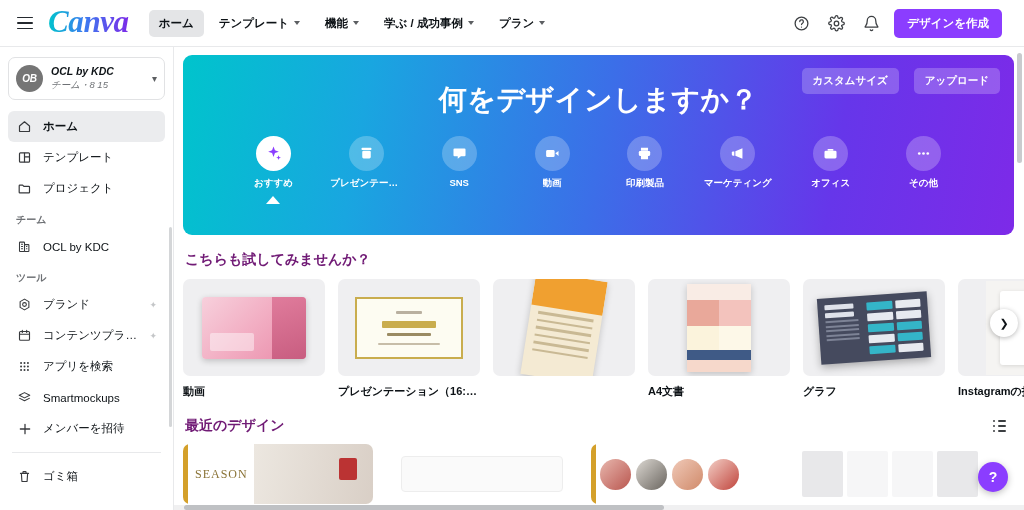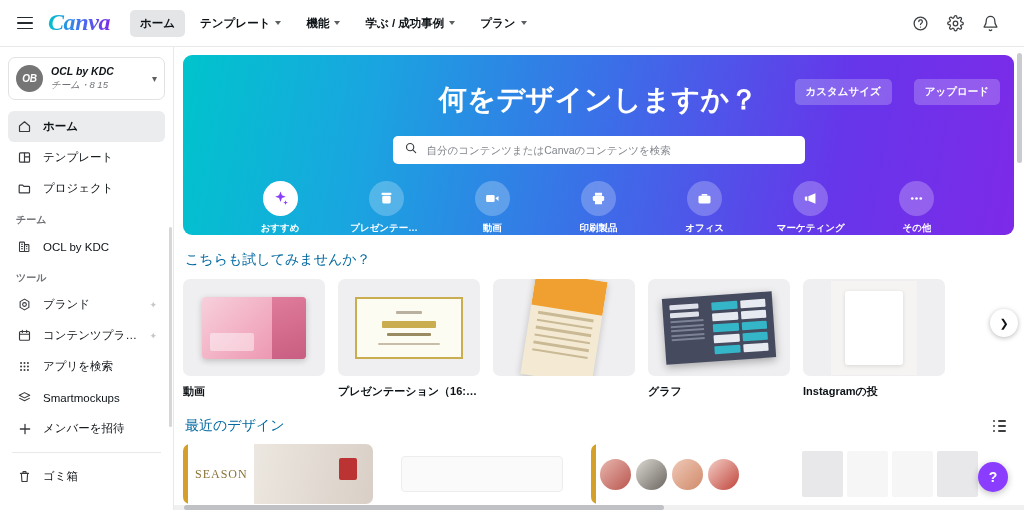--- a/index.html
+++ b/index.html
@@ -19,21 +19,21 @@
     border-bottom: 1px solid #e8e9eb;
     padding: 0 12px 0 14px;
     background: #fff;
     position: relative; z-index: 40;
   }
   .hamburger { width: 22px; height: 22px; display: flex; flex-direction: column;
     justify-content: center; gap: 4px; cursor: pointer; margin-right: 12px; }
   .hamburger i { display: block; height: 1.6px; width: 16px; background: #24292e; border-radius: 2px; margin: 0 auto; }
   .logo {
     font-family: "Liberation Serif", "DejaVu Serif", serif;
-    font-style: italic; font-size: 24px; font-weight: 700;
+    font-style: italic; font-size: 31px; font-weight: 700;
     background: linear-gradient(92deg, #00c4cc 0%, #3b7bf0 45%, #7d2ae8 100%);
     -webkit-background-clip: text; background-clip: text;
     color: transparent; -webkit-text-fill-color: transparent;
     letter-spacing: -0.4px; margin-right: 20px; line-height: 1; padding-bottom: 3px;
   }
   .navitems { display: flex; align-items: center; gap: 5px; }
   .navitem {
     font-size: 11.5px; font-weight: 700; color: #0d1216;
     padding: 6px 10px; border-radius: 5px; cursor: pointer;
     display: flex; align-items: center; gap: 5px; white-space: nowrap;
@@ -94,21 +94,21 @@
   .main { flex: 1; height: 463px; overflow: hidden; position: relative; background: #fff; }
   .maininner { padding: 8px 10px 0 9px; }
 
   
   .hero {
     height: 180px; border-radius: 9px; position: relative; overflow: hidden;
     background: linear-gradient(100deg, #00c4cc 0%, #19a6e0 22%, #3b6fe8 50%, #6636ea 78%, #7d2ae8 100%);
     padding-top: 26px;
   }
   .herotitle { text-align: center; color: #fff; font-size: 28px; font-weight: 700; letter-spacing: 0.5px; }
-  .herobtns { position: absolute; top: 24px; right: 14px; display: flex; gap: 22px; }
+  .herobtns { position: absolute; top: 13px; right: 14px; display: flex; gap: 15px; }
   .herobtn {
     background: rgba(255,255,255,0.22); color: #fff; border: none; border-radius: 5px;
     font-size: 10.5px; font-weight: 700; padding: 6px 11px; cursor: pointer; font-family: inherit;
     white-space: nowrap;
   }
   .searchwrap { display: flex; justify-content: center; margin-top: 17px; }
   .searchbox {
     width: 412px; height: 28px; background: #fff; border-radius: 5px;
     display: flex; align-items: center; padding: 0 11px; gap: 9px; cursor: text;
   }
@@ -127,21 +127,21 @@
   .cat.active .catcircle { background: #fff; color: #8b3dff; }
   .catlabel { font-size: 9.5px; color: #fff; font-weight: 700; max-width: 72px;
     overflow: hidden; text-overflow: ellipsis; white-space: nowrap; text-align: center; }
   .cat.active::after {
     content: ""; position: absolute; bottom: -14px; left: 50%; transform: translateX(-50%);
     width: 0; height: 0; border-left: 7px solid transparent; border-right: 7px solid transparent;
     border-bottom: 8px solid #fff;
   }
 
   
-  .sectitle { font-size: 14px; font-weight: 400; color: #0369a1; margin: 16px 0 10px 2px; }
+  .sectitle { font-size: 14px; font-weight: 700; color: #701a75; margin: 16px 0 10px 2px; }
   .sechead { display: flex; align-items: center; margin: 18px 0 9px 2px; }
   .sechead .sectitle { margin: 0; }
   .listicon { margin-left: auto; margin-right: 8px; display: flex; flex-direction: column;
     gap: 2.5px; cursor: pointer; }
   .listicon i { display: flex; align-items: center; gap: 3px; }
   .listicon i::before { content: ""; width: 2.5px; height: 2.5px; background: #3c3f42; border-radius: 50%; }
   .listicon i::after { content: ""; width: 8px; height: 1.8px; background: #3c3f42; border-radius: 1px; }
 
   .cardrow { display: flex; gap: 13px; position: relative; }
   .card { width: 142px; cursor: pointer; flex-shrink: 0; }
@@ -274,20 +274,21 @@
           <circle cx="12" cy="12" r="3.2"></circle>
           <path d="M19.4 14.5a1.6 1.6 0 00.3 1.8l.1.1a2 2 0 11-2.8 2.8l-.1-.1a1.6 1.6 0 00-1.8-.3 1.6 1.6 0 00-1 1.5v.2a2 2 0 11-4 0v-.1a1.6 1.6 0 00-1-1.5 1.6 1.6 0 00-1.8.3l-.1.1a2 2 0 11-2.8-2.8l.1-.1a1.6 1.6 0 00.3-1.8 1.6 1.6 0 00-1.5-1H3a2 2 0 110-4h.1a1.6 1.6 0 001.5-1 1.6 1.6 0 00-.3-1.8l-.1-.1a2 2 0 112.8-2.8l.1.1a1.6 1.6 0 001.8.3h.1a1.6 1.6 0 001-1.5V3a2 2 0 114 0v.1a1.6 1.6 0 001 1.5 1.6 1.6 0 001.8-.3l.1-.1a2 2 0 112.8 2.8l-.1.1a1.6 1.6 0 00-.3 1.8v.1a1.6 1.6 0 001.5 1h.2a2 2 0 110 4h-.1a1.6 1.6 0 00-1.5 1z"></path>
         </svg>
       </div>
       <div class="iconbtn">
         <svg width="17" height="17" viewBox="0 0 24 24" fill="none" stroke="currentColor" stroke-width="1.8">
           <path d="M18 8a6 6 0 10-12 0c0 7-3 7-3 9h18c0-2-3-2-3-9z" stroke-linejoin="round"></path>
           <path d="M10.3 21a2 2 0 003.4 0" stroke-linecap="round"></path>
         </svg>
       </div>
+      <button class="cta">デザインを作成</button>
     </div>
   </div>
 
   <div class="body">
 
     <div class="sidebar">
 
       <div class="teamcard">
         <div class="avatar">OB</div>
         <div class="teamtext">
@@ -409,50 +410,47 @@
 
     <div class="main">
       <div class="maininner">
 
         <div class="hero">
           <div class="herotitle">何をデザインしますか？</div>
           <div class="herobtns">
             <button class="herobtn">カスタムサイズ</button>
             <button class="herobtn">アップロード</button>
           </div>
-          <div class="searchwrap">
-            <div class="searchbox">
-              <span>
-                <svg width="14" height="14" viewBox="0 0 24 24" fill="none" stroke="#3c3f42" stroke-width="2">
-                  <circle cx="10.5" cy="10.5" r="6.2"></circle>
-                    <path d="M15.2 15.2L20 20" stroke-linecap="round"></path>
-                </svg>
-              </span>
-              <input class="sinput" type="text" placeholder="自分のコンテンツまたはCanvaのコンテンツを検索" style="">
-            </div>
-          </div>
 
           <div class="cats">
             <div class="cat active">
               <div class="catcircle">
                 <svg width="19" height="19" viewBox="0 0 24 24" fill="currentColor">
                   <path d="M12 3l1.8 4.9L18.7 9.7l-4.9 1.8L12 16.4l-1.8-4.9-4.9-1.8 4.9-1.8z"></path>
                   <path d="M18.4 14.3l.8 2.2 2.2.8-2.2.8-.8 2.2-.8-2.2-2.2-.8 2.2-.8z"></path>
                 </svg>
               </div>
               <div class="catlabel">おすすめ</div>
             </div>
             <div class="cat">
               <div class="catcircle">
                 <svg width="17" height="17" viewBox="0 0 24 24" fill="currentColor">
                   <rect x="5" y="4" width="14" height="3" rx="1"></rect>
                   <rect x="6" y="8" width="12" height="11" rx="2"></rect>
                 </svg>
               </div>
               <div class="catlabel">プレゼンテーシ...</div>
+            </div>
+            <div class="cat">
+              <div class="catcircle">
+                <svg width="17" height="17" viewBox="0 0 24 24" fill="currentColor">
+                  <path d="M5 5h14a1.5 1.5 0 011.5 1.5v8A1.5 1.5 0 0119 16h-5l-4.5 3.5V16H5a1.5 1.5 0 01-1.5-1.5v-8A1.5 1.5 0 015 5z"></path>
+                </svg>
+              </div>
+              <div class="catlabel">SNS</div>
             </div>
             <div class="cat">
               <div class="catcircle">
                 <svg width="17" height="17" viewBox="0 0 24 24" fill="currentColor">
                   <rect x="3" y="7" width="12" height="10" rx="2"></rect>
                   <path d="M16 11.5l4.5-3v7z"></path>
                 </svg>
               </div>
               <div class="catlabel">動画</div>
             </div>
@@ -462,34 +460,34 @@
                   <path d="M7 4h10v4H7z"></path>
                   <rect x="4" y="8.5" width="16" height="7" rx="1.6"></rect>
                   <path d="M7 14h10v6H7z"></path>
                 </svg>
               </div>
               <div class="catlabel">印刷製品</div>
             </div>
             <div class="cat">
               <div class="catcircle">
                 <svg width="17" height="17" viewBox="0 0 24 24" fill="currentColor">
+                  <path d="M19 4.5v15l-10-4.2V8.7z"></path>
+                  <path d="M7.5 9h-2A1.5 1.5 0 004 10.5v3A1.5 1.5 0 005.5 15h2z"></path>
+                </svg>
+              </div>
+              <div class="catlabel">マーケティング</div>
+            </div>
+            <div class="cat">
+              <div class="catcircle">
+                <svg width="17" height="17" viewBox="0 0 24 24" fill="currentColor">
                   <path d="M9 5.5h6a1 1 0 011 1V8h-8V6.5a1 1 0 011-1z"></path>
                   <rect x="3.5" y="8" width="17" height="11" rx="2"></rect>
                 </svg>
               </div>
               <div class="catlabel">オフィス</div>
-            </div>
-            <div class="cat">
-              <div class="catcircle">
-                <svg width="17" height="17" viewBox="0 0 24 24" fill="currentColor">
-                  <path d="M19 4.5v15l-10-4.2V8.7z"></path>
-                  <path d="M7.5 9h-2A1.5 1.5 0 004 10.5v3A1.5 1.5 0 005.5 15h2z"></path>
-                </svg>
-              </div>
-              <div class="catlabel">マーケティング</div>
             </div>
             <div class="cat">
               <div class="catcircle">
                 <svg width="17" height="17" viewBox="0 0 24 24" fill="currentColor">
                   <circle cx="6" cy="12" r="1.9"></circle>
                     <circle cx="12" cy="12" r="1.9"></circle>
                     <circle cx="18" cy="12" r="1.9"></circle>
                 </svg>
               </div>
               <div class="catlabel">その他</div>
@@ -526,20 +524,37 @@
                 <div class="ln"></div>
                   <div class="ln"></div>
                   <div class="ln"></div>
                 <div class="ln"></div>
                   <div class="ln"></div>
                   <div class="ln"></div>
               </div>
             </div>
           </div>
 
+          <div class="card">
+            <div class="cardthumb">
+              <div class="t-a4">
+                <div class="r1"></div>
+                <div class="r2">
+                    <div class="c1"></div>
+                    <div class="c2"></div>
+                  </div>
+                <div class="r3">
+                    <div class="c1"></div>
+                    <div class="c2"></div>
+                  </div>
+                <div class="r4"></div>
+              </div>
+            </div>
+            <div class="cardlabel">A4文書</div>
+          </div>
 
           <div class="card">
             <div class="cardthumb">
               <div class="t-graph">
                 <div class="lft">
                     <b></b>
                     <b></b>
                     <s></s>
                     <s></s>
                     <s></s>

